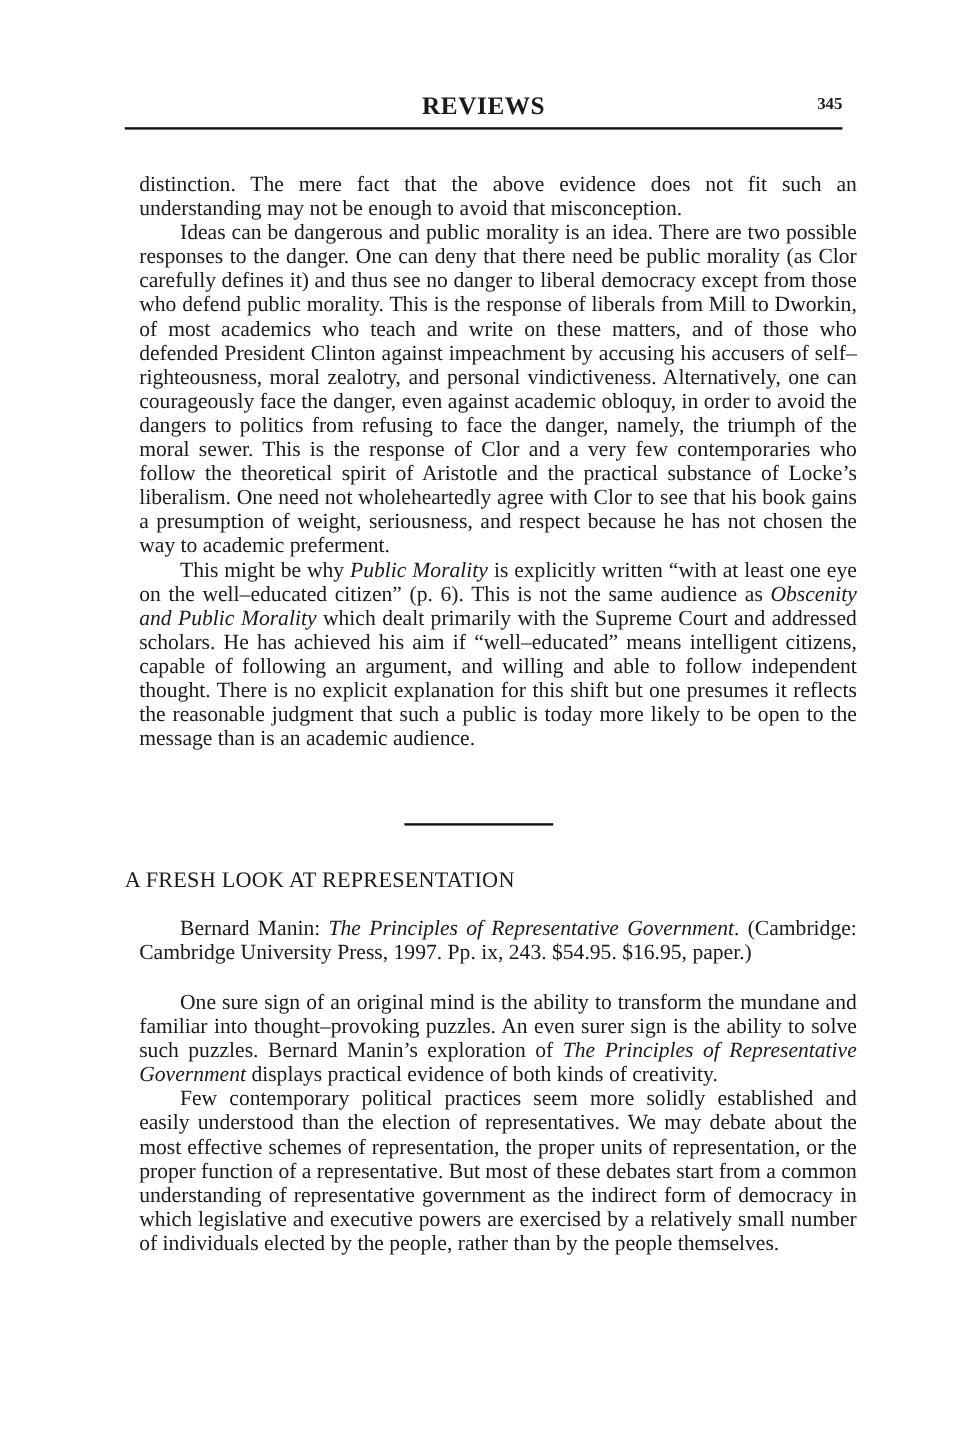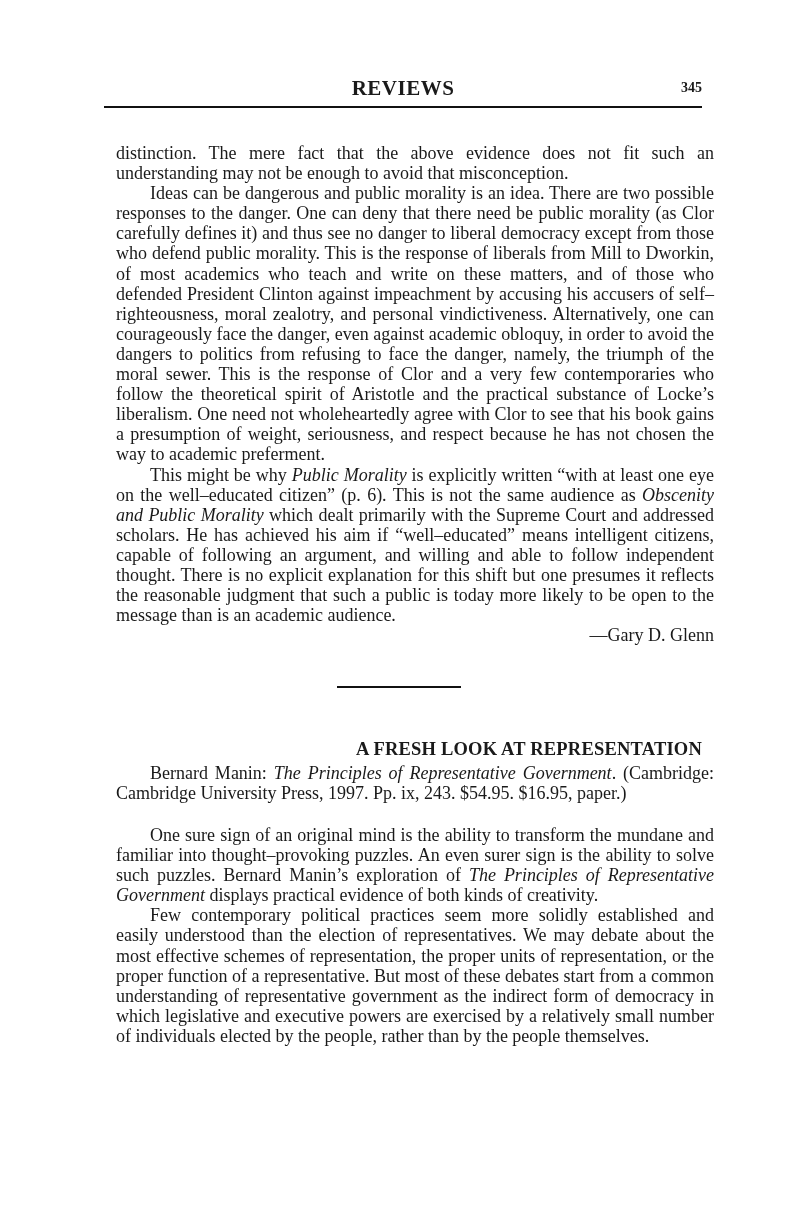--- a/index.html
+++ b/index.html
@@ -70,43 +70,42 @@
       position: absolute;
       left: 337px;
       top: 686px;
       width: 124px;
       border-top: 2px solid #111;
     }
     .section-title {
       position: absolute;
       left: 104px;
       width: 598px;
-      top: 737px;
-      text-align: right;
-      font-weight: bold;
+      top: 722px;
+      text-align: left;
+      font-weight: normal;
       font-size: 18.5px;
       letter-spacing: 0.2px;
       line-height: 24px;
     }
     em { font-style: italic; }
   </style>
 </head>
 <body>
 
 <div class="page-header">
   <div class="running-head">REVIEWS</div>
   <div class="page-number">345</div>
 </div>
 <div class="header-rule"></div>
 
 <div class="body-block" style="top: 143px;">
   <p><span>distinction. The mere fact that the above evidence does not fit such an understanding may not be enough to avoid that misconception.</span></p>
   <p class="indent"><span>Ideas can be dangerous and public morality is an idea. There are two possible responses to the danger. One can deny that there need be public morality (as Clor carefully defines it) and thus see no danger to liberal democracy except from those who defend public morality. This is the response of liberals from Mill to Dworkin, of most academics who teach and write on these matters, and of those who defended President Clinton against impeachment by accusing his accusers of self–righteousness, moral zealotry, and personal vindictiveness. Alternatively, one can courageously face the danger, even against academic obloquy, in order to avoid the dangers to politics from refusing to face the danger, namely, the triumph of the moral sewer. This is the response of Clor and a very few contemporaries who follow the theoretical spirit of Aristotle and the practical substance of Locke’s liberalism. One need not wholeheartedly agree with Clor to see that his book gains a presumption of weight, seriousness, and respect because he has not chosen the way to academic preferment.</span></p>
   <p class="indent"><span>This might be why </span><em>Public Morality</em><span> is explicitly written “with at least one eye on the well–educated citizen” (p. 6). This is not the same audience as </span><em>Obscenity and Public Morality</em><span> which dealt primarily with the Supreme Court and addressed scholars. He has achieved his aim if “well–educated” means intelligent citizens, capable of following an argument, and willing and able to follow independent thought. There is no explicit explanation for this shift but one presumes it reflects the reasonable judgment that such a public is today more likely to be open to the message than is an academic audience.</span></p>
-  <p class="signature">—Gary D. Glenn</p>
 </div>
 
 <div class="section-rule"></div>
 
 <div class="section-title">A FRESH LOOK AT REPRESENTATION</div>
 
 <div class="body-block" style="top: 763px;">
   <p class="indent">
     <span>Bernard Manin: </span><em>The Principles of Representative Government</em><span>. (Cambridge: Cambridge University Press, 1997. Pp. ix, 243. $54.95. $16.95, paper.)</span>
   </p>

